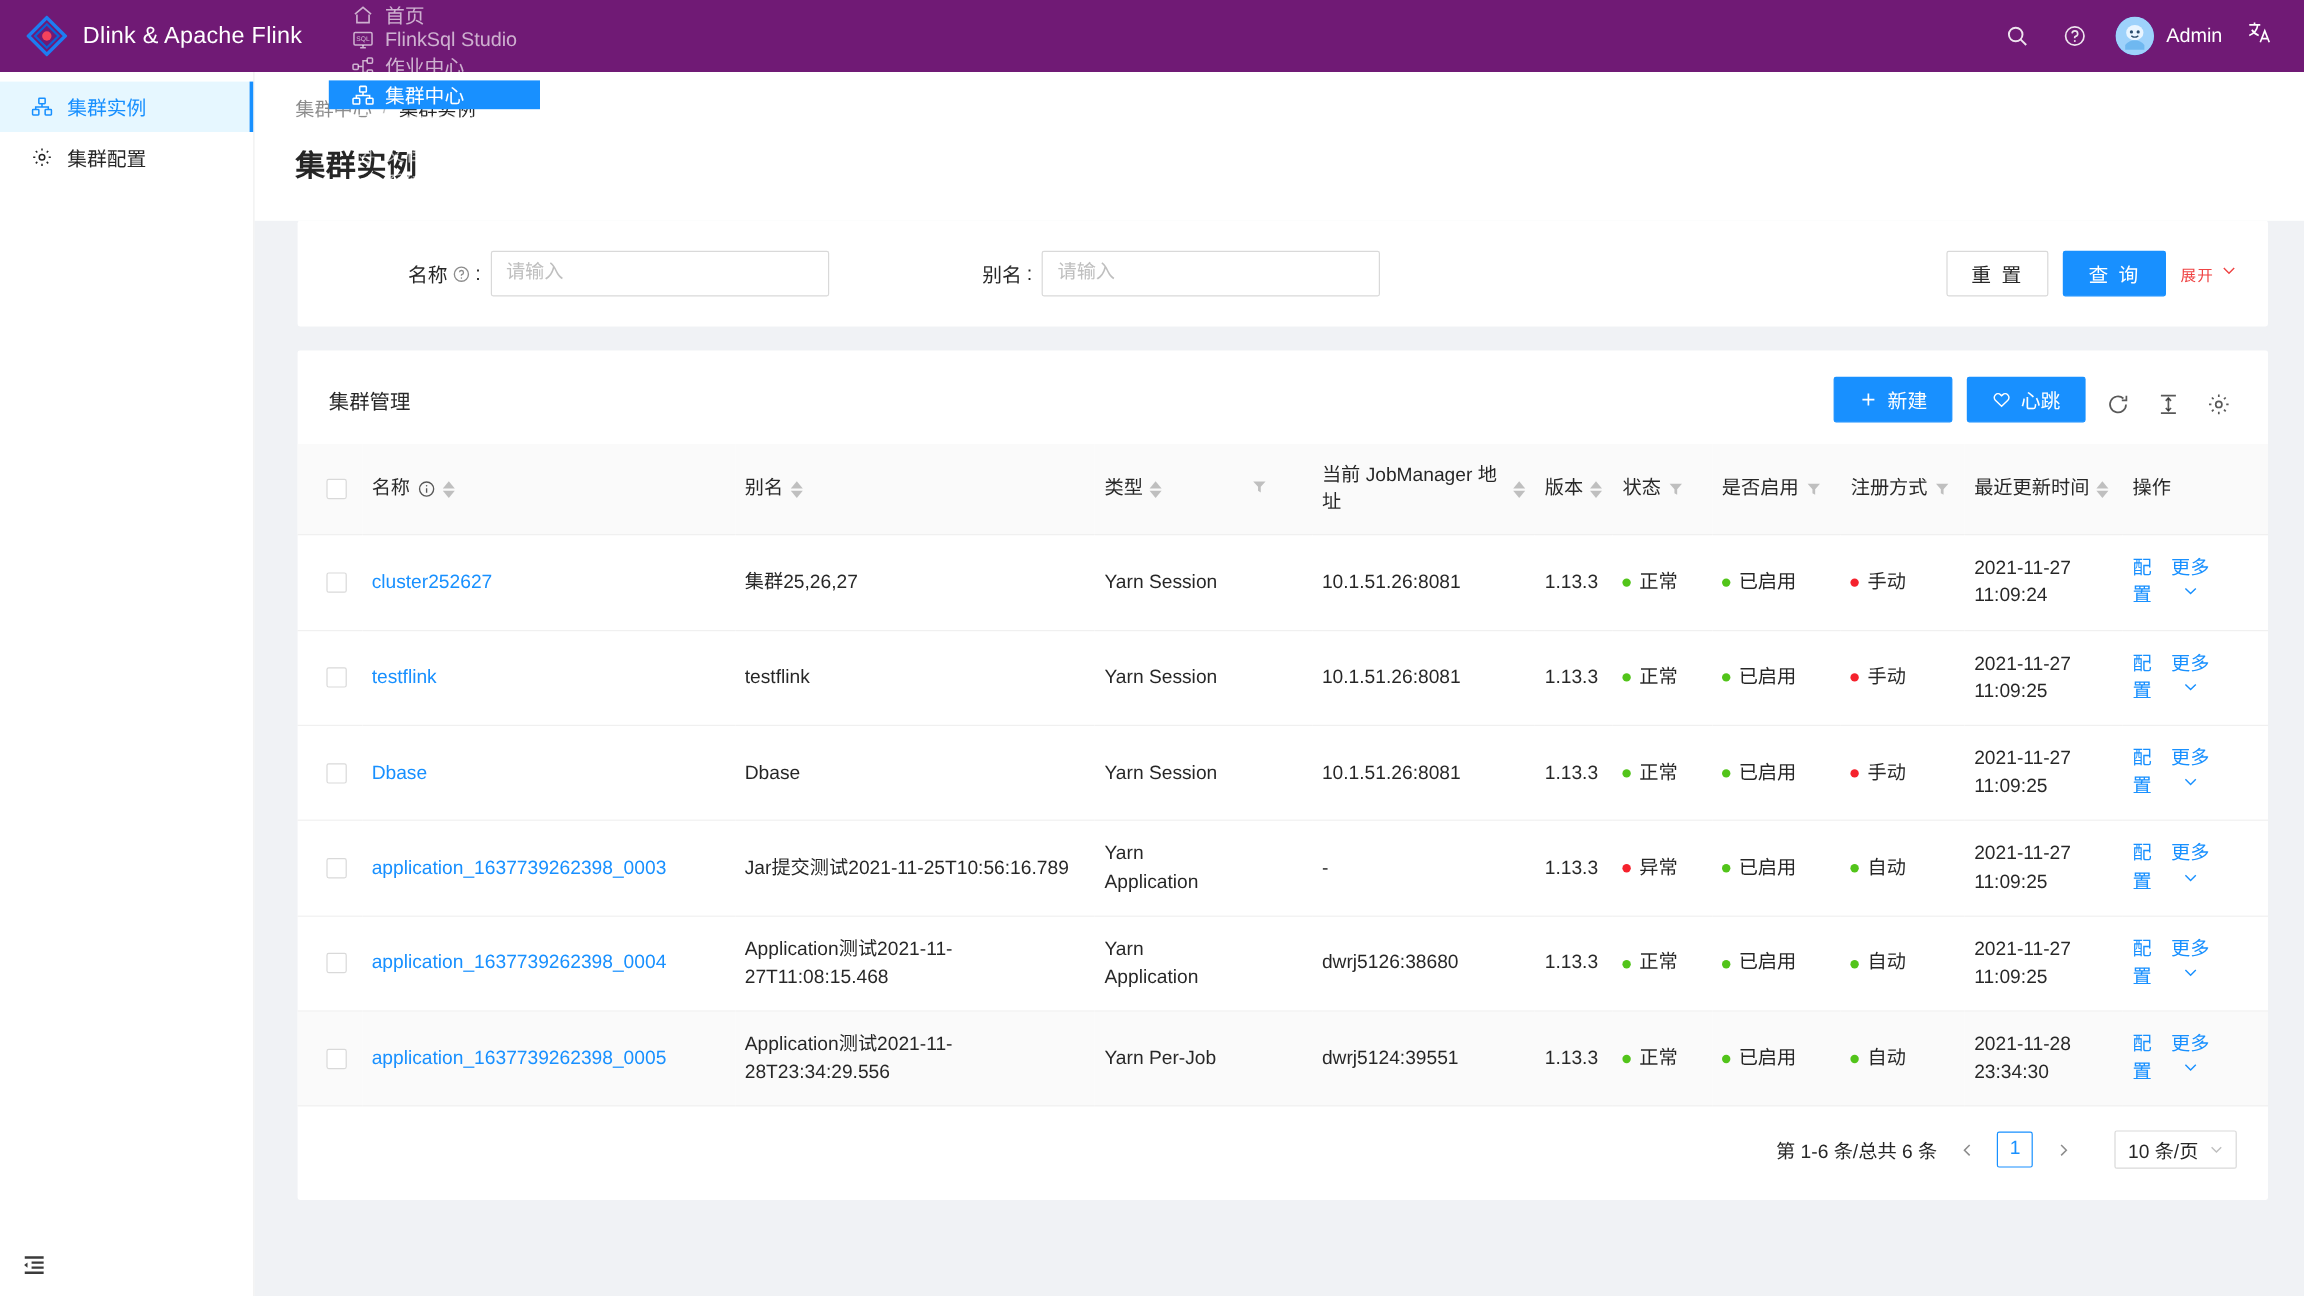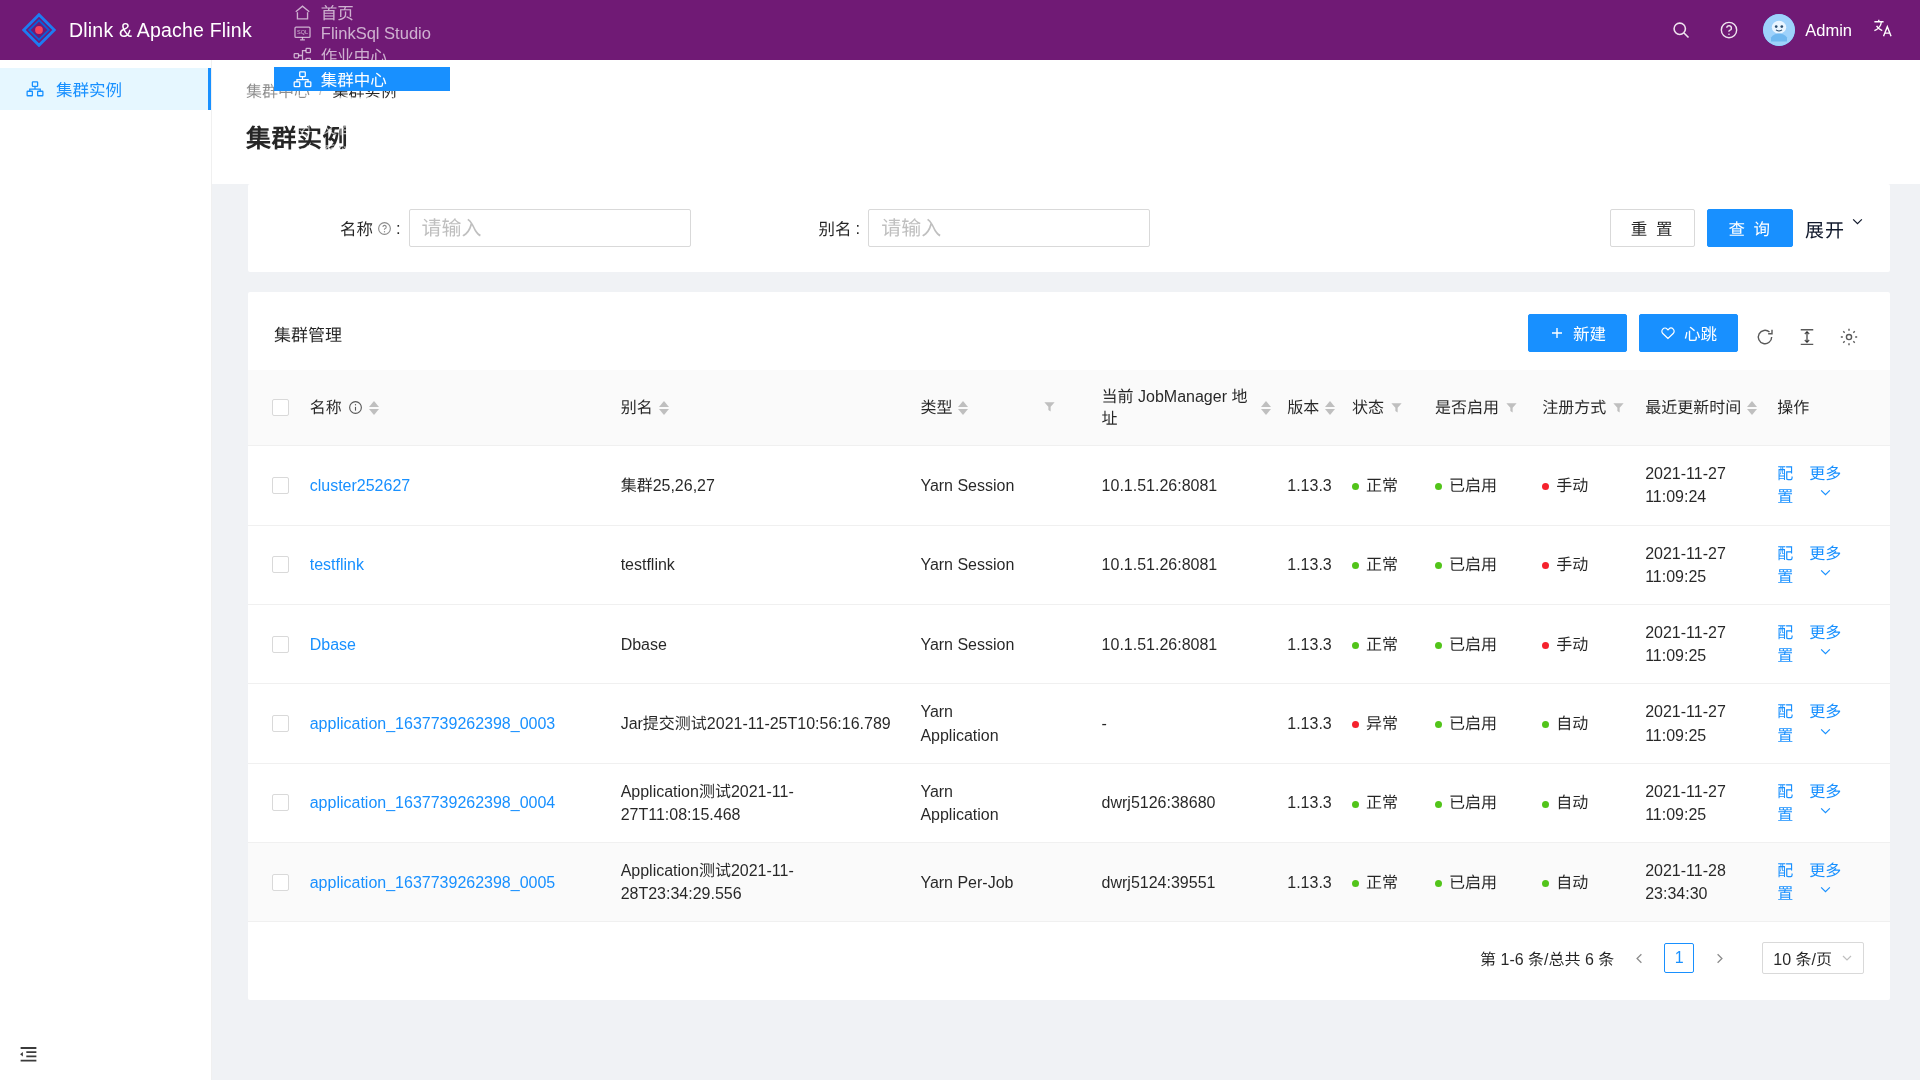--- a/index.html
+++ b/index.html
@@ -118,37 +118,37 @@
   .field { display: flex; align-items: center; }
   .field-label {
     font-size: 16.5px; color: #000000d9; white-space: nowrap;
     display: flex; align-items: center; gap: 4px;
   }
   .q-icon { width: 15px; height: 15px; display:inline-flex; }
   .q-icon svg { width: 15px; height: 15px; display:block; }
   .field-input {
     width: 282px; height: 38px; margin-left: 8px;
     border: 1px solid #d9d9d9; border-radius: 2px;
-    padding: 0 12px; font-size: 20px; color: #000000d9;
+    padding: 0 12px; font-size: 16px; color: #000000d9;
     font-family: inherit; background: #fff; outline: none;
   }
   .field-input::placeholder { color: #bfbfbf; }
   .field-1 { margin-left: 66px; }
   .field-2 { margin-left: 128px; }
   .filter-actions { margin-left: auto; display: flex; align-items: center; gap: 12px; }
   .btn {
     height: 38px; padding: 0 20px; border-radius: 2px;
     font-size: 16.5px; cursor: pointer; font-family: inherit;
     display: inline-flex; align-items: center; justify-content: center;
     letter-spacing: 2px;
   }
   .btn-default { background: #fff; border: 1px solid #d9d9d9; color: #000000d9; }
   .btn-primary { background: #1890ff; border: 1px solid #1890ff; color: #fff; }
   .link-expand {
-    color: #0f172a; font-size: 19px; cursor: pointer;
+    color: #ef4444; font-size: 13px; cursor: pointer;
     display: flex; align-items: flex-start; gap: 6px; letter-spacing: 1px;
   }
   .link-expand svg { width: 13px; height: 13px; display: block; }
 
   
   .table-card { margin-top: 20px; padding: 0 0 10px 0; }
   .table-toolbar {
     display: flex; align-items: center;
     padding: 22px 26px 18px 26px;
   }
@@ -354,20 +354,29 @@
       <div class="menu-item active">
         <span class="m-ico">
           <svg viewBox="0 0 24 24" fill="none" stroke="currentColor" stroke-width="1.7">
               <rect x="8.5" y="2.5" width="7" height="6" rx="0.8"></rect>
               <rect x="1.5" y="15" width="7" height="6" rx="0.8"></rect>
               <rect x="15.5" y="15" width="7" height="6" rx="0.8"></rect>
               <path d="M12 8.5v3.6M5 15v-2.9h14V15"></path>
             </svg>
         </span>
         <span>集群实例</span>
+      </div>
+      <div class="menu-item">
+        <span class="m-ico">
+          <svg viewBox="0 0 24 24" fill="none" stroke="currentColor" stroke-width="1.7">
+              <circle cx="12" cy="12" r="3.1"></circle>
+              <path d="M12 2.2v2.4M12 19.4v2.4M2.2 12h2.4M19.4 12h2.4M5.1 5.1l1.7 1.7M17.2 17.2l1.7 1.7M18.9 5.1l-1.7 1.7M6.8 17.2l-1.7 1.7"></path>
+            </svg>
+        </span>
+        <span>集群配置</span>
       </div>
     </div>
     <div class="sider-footer">
       <div class="collapse-btn">
         <svg viewBox="0 0 24 24" fill="none" stroke="currentColor" stroke-width="2.2">
           <path d="M3 4.5h18M9.5 9.3H21M9.5 14.1H21M3 19h18"></path>
           <path d="M5.6 9.2 2.4 11.7l3.2 2.5z" fill="currentColor" stroke="none"></path>
         </svg>
       </div>
     </div>

